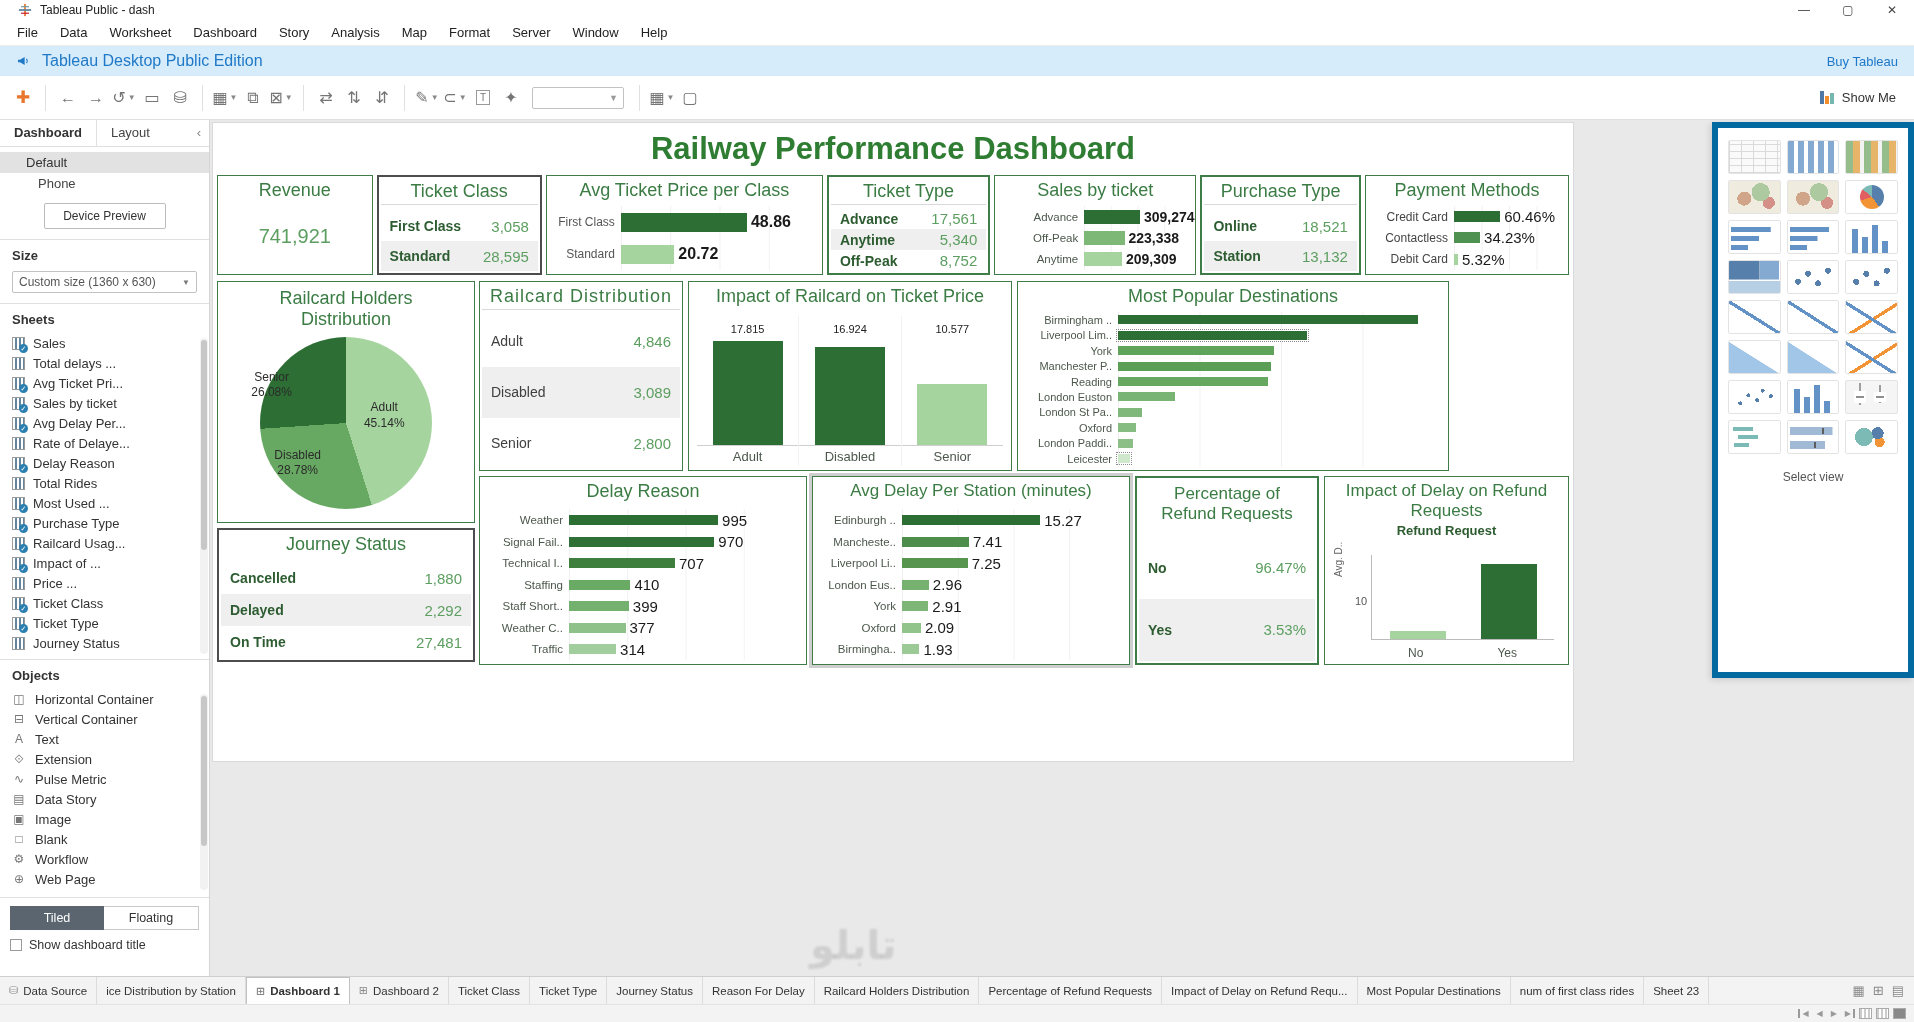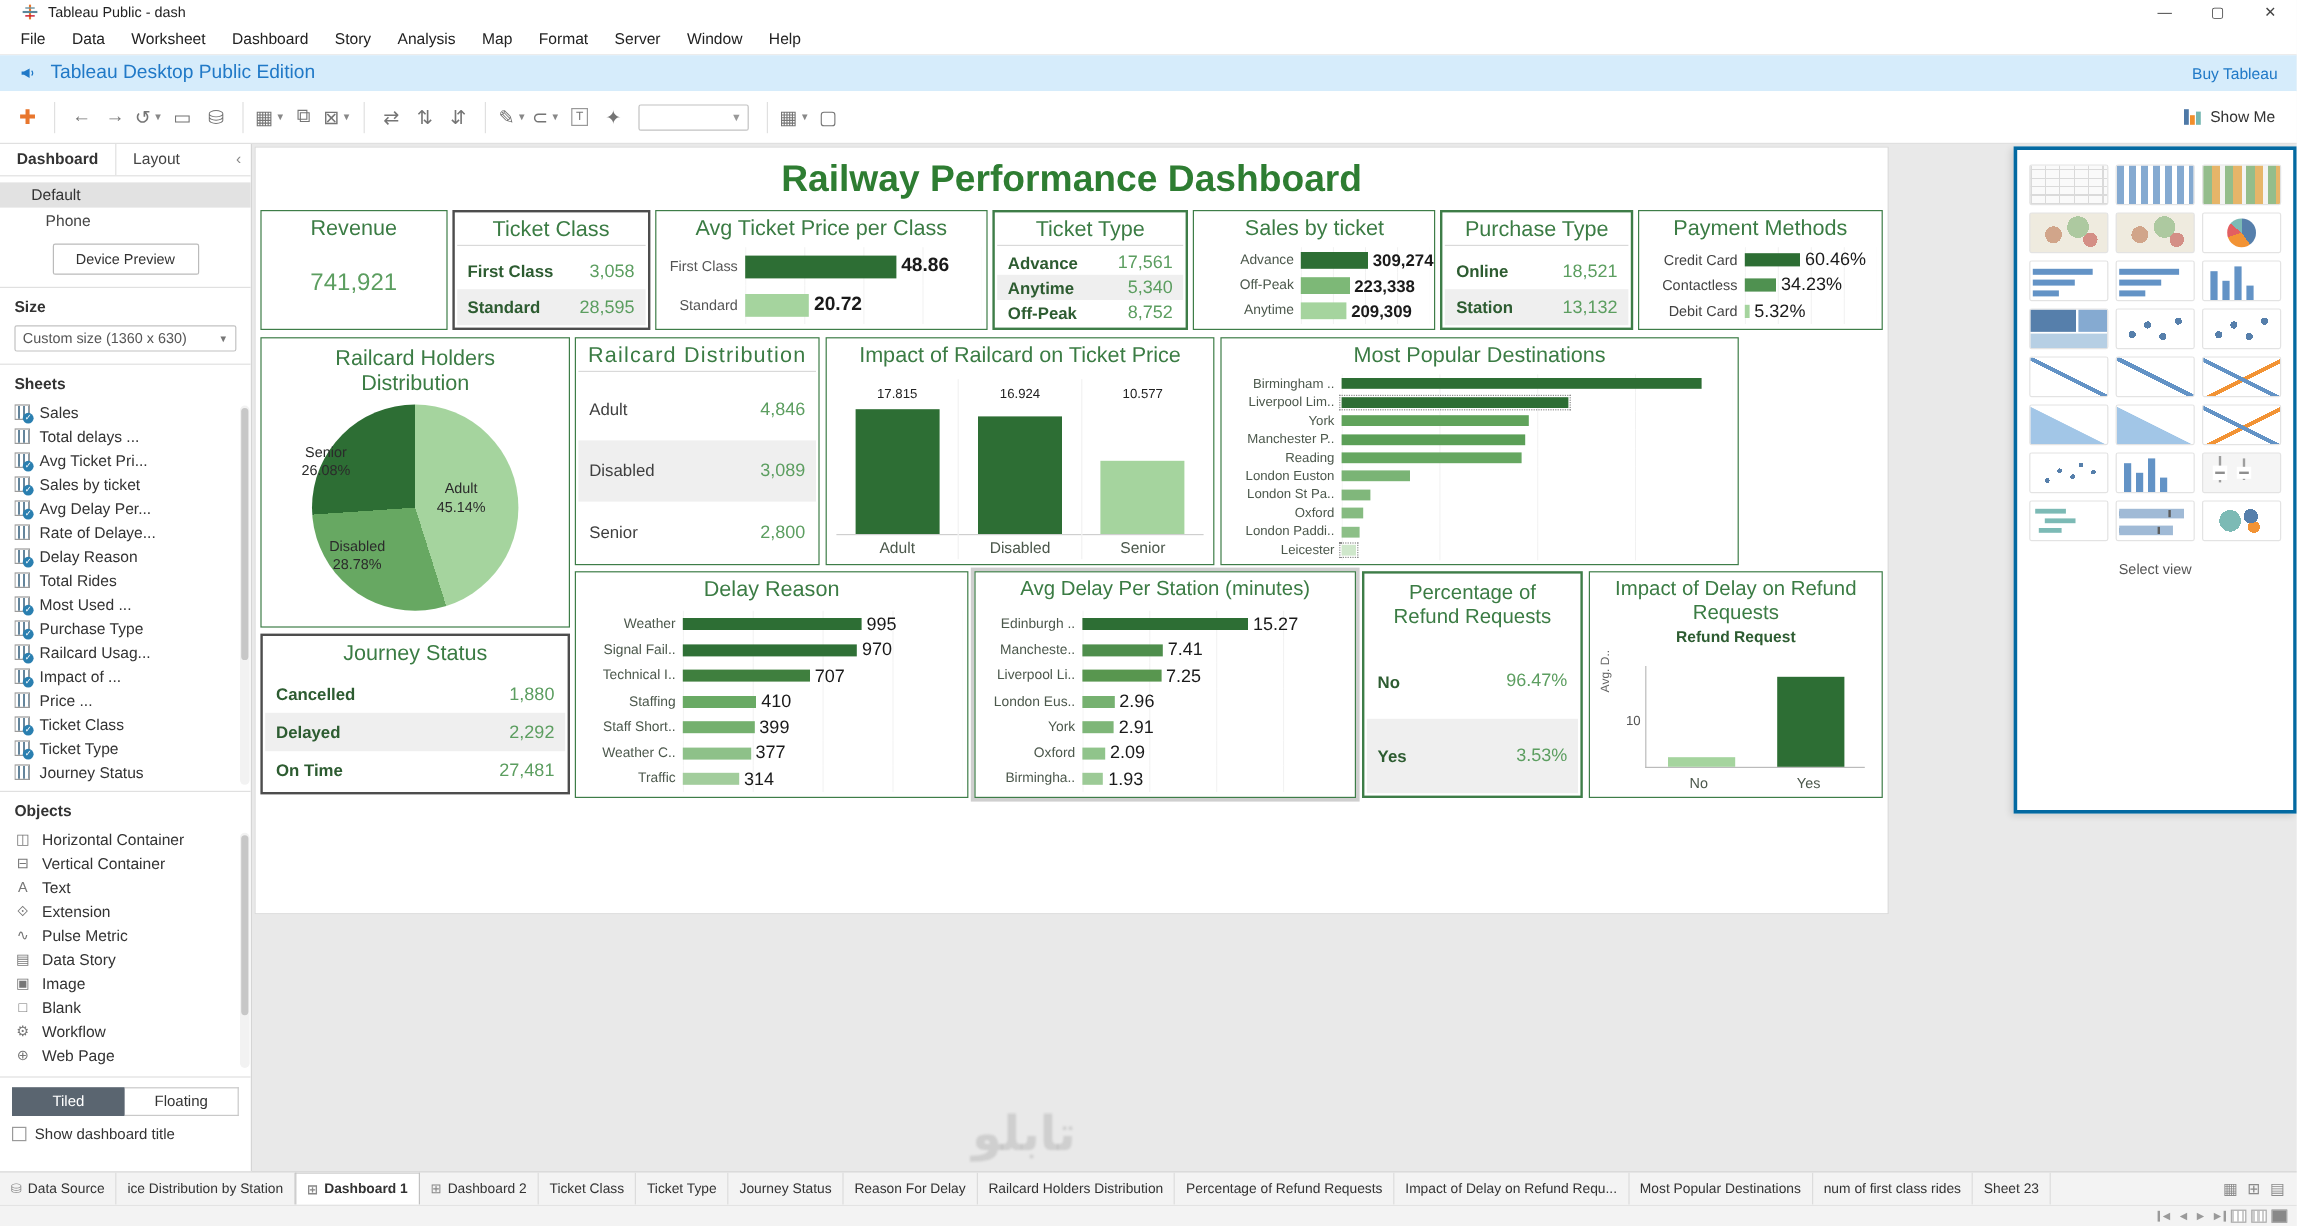--- a/index.html
+++ b/index.html
@@ -119,21 +119,21 @@
 
 .id-title{text-align:center;font-size:13px;font-weight:bold;color:#2d5c31;margin-top:2px}
 .id-plot{position:absolute;left:46px;right:14px;top:78px;bottom:24px;border-left:1px solid #bbb;border-bottom:1px solid #bbb;display:flex;align-items:flex-end;justify-content:space-around}
 .id-bar{width:56px}
 .id-ylabel{position:absolute;left:8px;top:100px;transform:rotate(-90deg);transform-origin:left top;font-size:10px;color:#666;white-space:nowrap}
 .id-ytick{position:absolute;left:30px;top:118px;font-size:11px;color:#555}
 .id-xlabels{position:absolute;left:46px;right:14px;bottom:4px;display:flex;justify-content:space-around;font-size:12px;color:#4c584c}
 
 .watermark{position:absolute;left:600px;bottom:8px;font-size:40px;color:rgba(90,90,90,.18);filter:blur(1px);font-weight:bold;pointer-events:none}
 
-.showme-panel{position:absolute;top:2px;right:0;width:236px;height:556px;background:#fff;border:3px solid #0369a1;box-shadow:-2px 2px 6px rgba(0,0,0,.12);padding:12px 10px}
+.showme-panel{position:absolute;top:2px;right:0;width:202px;height:556px;background:#fff;border:6px solid #0369a1;box-shadow:-2px 2px 6px rgba(0,0,0,.12);padding:12px 10px}
 .tile-grid{display:grid;grid-template-columns:repeat(3,1fr);gap:6px}
 .tile{height:34px;border:1px solid #e2e2e2;border-radius:2px;background:#fdfdfd;opacity:.95}
 .selectview{text-align:center;color:#555;font-size:12px;margin-top:16px}
 
 .tl-table{background:repeating-linear-gradient(0deg,#d9d9d9 0 1px,transparent 1px 7px),repeating-linear-gradient(90deg,#d9d9d9 0 1px,transparent 1px 12px),#fafafa}
 .tl-heat{background:repeating-linear-gradient(90deg,#7fa6cf 0 6px,#fff 6px 10px),repeating-linear-gradient(0deg,rgba(255,255,255,.55) 0 6px,rgba(255,255,255,0) 6px 10px),#fff}
 .tl-hl{background:repeating-linear-gradient(90deg,#8fba85 0 7px,#e5b261 7px 14px,#f3f3f3 14px 18px)}
 .tl-map{background:radial-gradient(circle at 30% 55%,#cfa184 0 7px,transparent 7px),radial-gradient(circle at 62% 35%,#a9c79b 0 9px,transparent 9px),radial-gradient(circle at 78% 68%,#d28a80 0 6px,transparent 6px),#efeade}
 .tl-pie{background:radial-gradient(circle at 50% 50%,transparent 0 0),#fff;position:relative}
 .tl-pie::before{content:"";position:absolute;left:50%;top:50%;width:24px;height:24px;transform:translate(-50%,-50%);border-radius:50%;background:conic-gradient(#4e79a7 0 40%,#f28e2b 40% 70%,#e15759 70% 86%,#76b7b2 86% 100%)}

